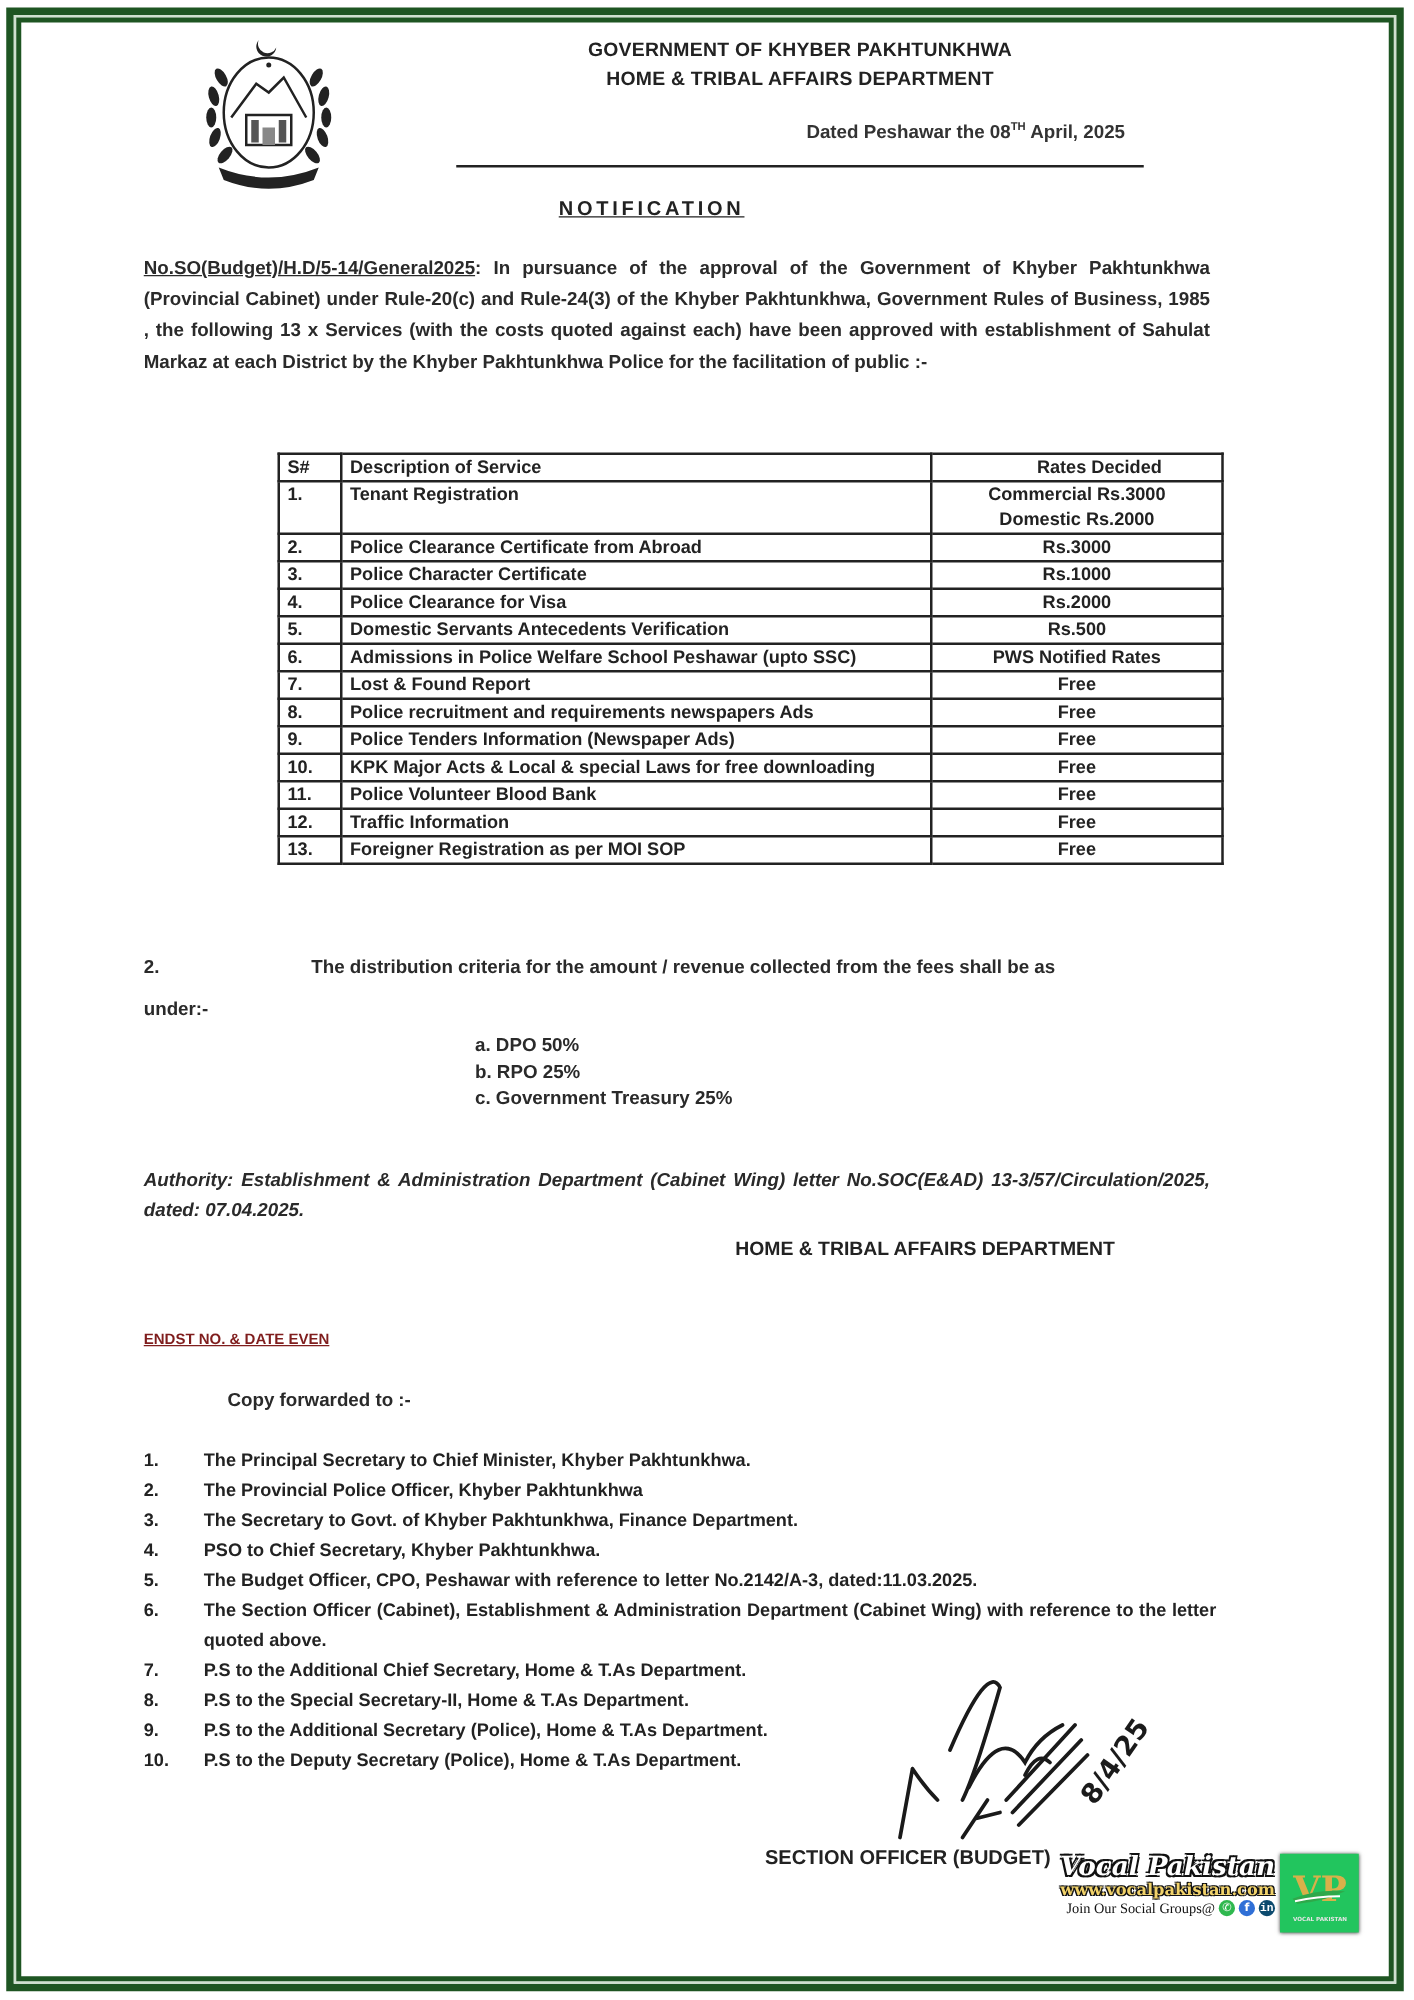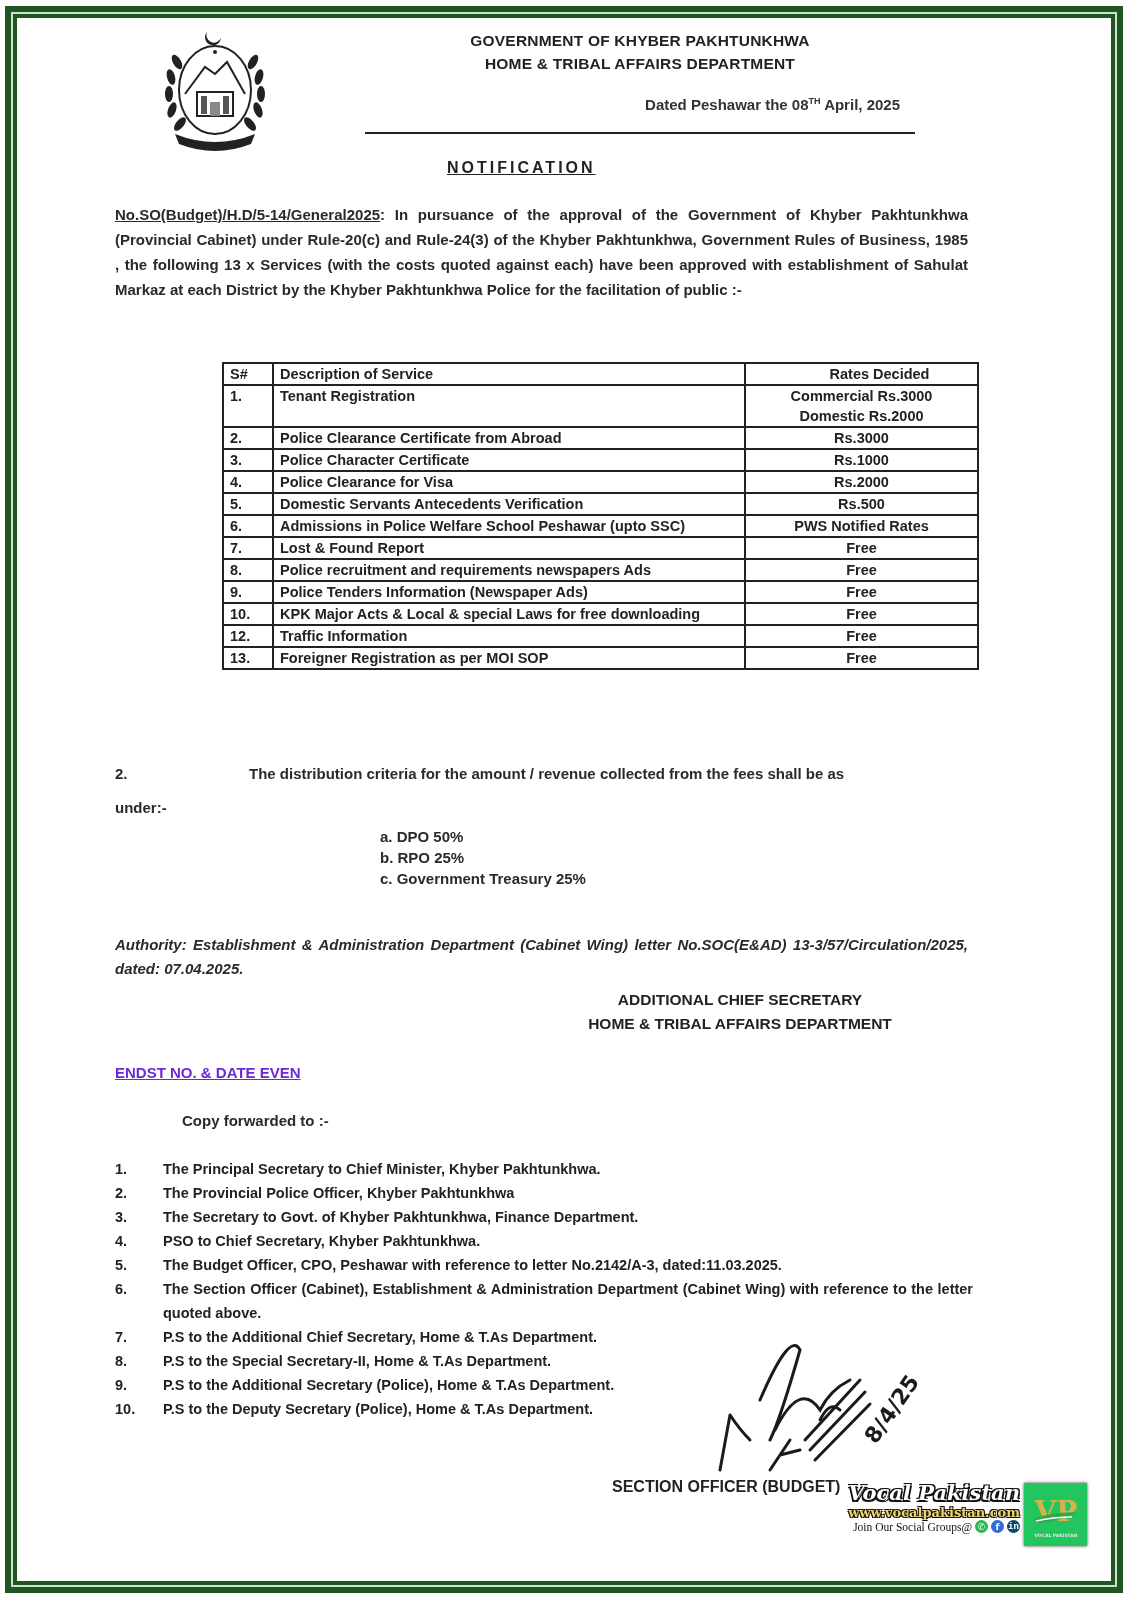--- a/index.html
+++ b/index.html
@@ -22,21 +22,21 @@
   table.svc td, table.svc th { border:2px solid #222; padding:0 6px; line-height:20px; vertical-align:top; }
   table.svc th { text-align:left; }
   table.svc .c-sn { width:36px; }
   table.svc .c-rate { width:183px; text-align:center; }
   table.svc th.c-rate { text-align:center;padding-left:42px; }
   table.svc td.desc-just { text-align:justify; text-align-last:left; }
 
   .dist { font-size:15px; font-weight:bold; color:#2a2a2a; line-height:21px; }
   .auth { font-size:15px; font-weight:bold; font-style:italic; color:#2a2a2a; line-height:24px; text-align:justify;margin-top:16px; }
   .sig-title { font-size:15.5px; font-weight:bold; text-align:center; color:#222; line-height:24px; }
-  .endst { font-size:15px; font-weight:bold; text-decoration:underline; color:#6d28d9; }
+  .endst { font-size:12px; font-weight:bold; text-decoration:underline; color:#7f1d1d; }
   .copy { font-size:15px; font-weight:bold; color:#2a2a2a; }
   ol.cc { list-style:none; margin:0; padding:0; font-size:14.5px; font-weight:bold; color:#222; line-height:24px; }
   ol.cc li { display:flex; }
   ol.cc .n { width:48px; flex:none; }
   ol.cc .t { flex:1; text-align:justify; }
 
   .so { font-size:16px; font-weight:bold; color:#222; }
   .wm-title { font-family:"DejaVu Serif", serif; font-style:italic; font-weight:bold; font-size:21px; color:#ffffff;
     text-shadow:-1.5px -1.5px 0 #111,1.5px -1.5px 0 #111,-1.5px 1.5px 0 #111,1.5px 1.5px 0 #111; }
   .wm-url { font-family:"DejaVu Serif", serif; font-weight:bold; font-size:13px; color:#f1d26a;
@@ -154,20 +154,25 @@
         <td class="c-sn">9.</td>
         <td>Police Tenders Information (Newspaper Ads)</td>
         <td class="c-rate">Free</td>
       </tr>
       <tr>
         <td class="c-sn">10.</td>
         <td class="desc-just">KPK Major Acts &amp; Local &amp; special Laws for free downloading</td>
         <td class="c-rate">Free</td>
       </tr>
       <tr>
+        <td class="c-sn">11.</td>
+        <td>Police Volunteer Blood Bank</td>
+        <td class="c-rate">Free</td>
+      </tr>
+      <tr>
         <td class="c-sn">12.</td>
         <td>Traffic Information</td>
         <td class="c-rate">Free</td>
       </tr>
       <tr>
         <td class="c-sn">13.</td>
         <td>Foreigner Registration as per MOI SOP</td>
         <td class="c-rate">Free</td>
       </tr>
     </tbody>
@@ -181,21 +186,20 @@
   <div>a. DPO 50%</div>
   <div>b. RPO 25%</div>
   <div>c. Government Treasury 25%</div>
 </div>
 
 <div class="abs auth" style="left:115px; top:917px; width:853px;">
   <span>Authority:</span><span> Establishment &amp; Administration Department (Cabinet Wing) letter No.SOC(E&amp;AD) 13-3/57/Circulation/2025, dated: 07.04.2025.</span>
 </div>
 
 <div class="abs sig-title" style="left:540px; top:988px; width:400px;">
-  <div>ADDITIONAL CHIEF SECRETARY</div>
   <div>HOME &amp; TRIBAL AFFAIRS DEPARTMENT</div>
 </div>
 
 <div class="abs endst" style="left:115px; top:1064px;">ENDST NO. &amp; DATE EVEN</div>
 <div class="abs copy" style="left:182px; top:1112px;">Copy forwarded to :-</div>
 
 <ol class="cc abs" style="left:115px; top:1157px; width:858px;" id="cc-list">
     <li>
       <span class="n">1.</span>
       <span class="t">The Principal Secretary to Chief Minister, Khyber Pakhtunkhwa.</span>

